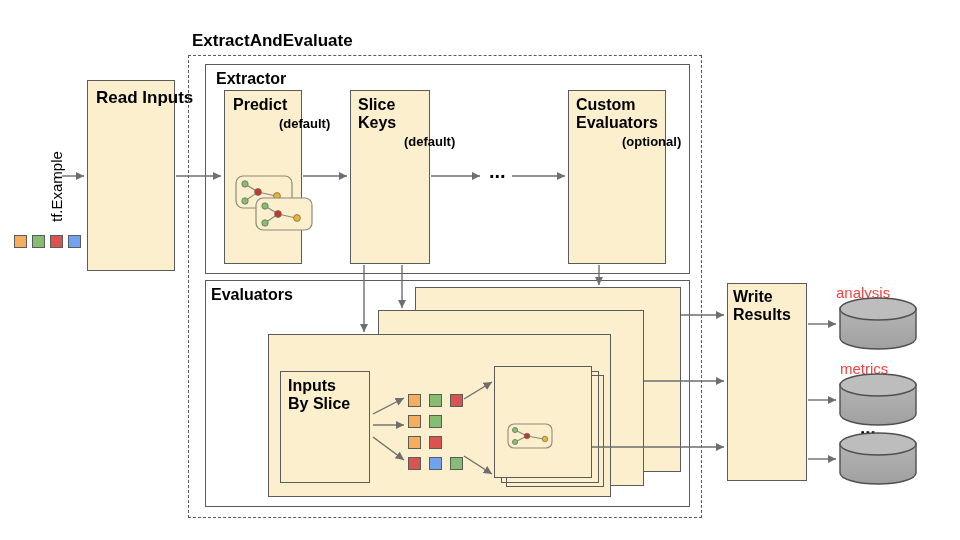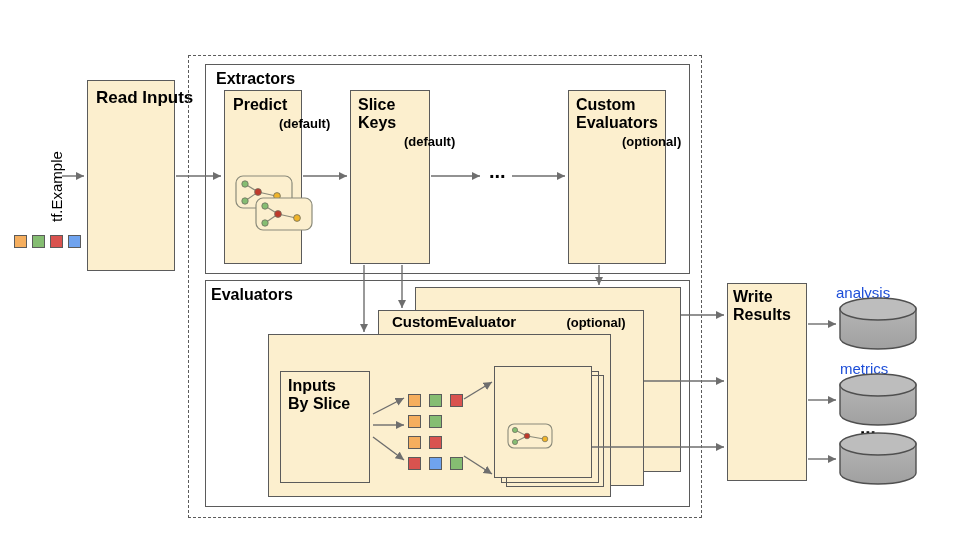--- a/index.html
+++ b/index.html
@@ -18,21 +18,21 @@
 
   .sq{position:absolute;width:13px;height:13px;border:1.6px solid #5b5b5b;box-sizing:border-box;}
   .c-orange{background:#F5AE5E;}
   .c-green{background:#85BD72;}
   .c-red{background:#D9534F;}
   .c-blue{background:#6FA3EF;}
 
   .vtext{position:absolute;transform:rotate(-90deg);transform-origin:left top;
          font-size:15px;color:#000;white-space:nowrap;}
 
-  .dbname{position:absolute;font-size:15px;color:#1d4ed8;white-space:nowrap;}
+  .dbname{position:absolute;font-size:15px;color:#ef4444;white-space:nowrap;}
   .dots{position:absolute;font-weight:bold;color:#000;}
 </style>
 </head>
 <body>
 
 <div id="stage">
 
   <div class="vtext" style="left:48px; top:222px;">tf.Example</div>
 
   <div>
@@ -40,24 +40,25 @@
     <div class="sq c-green" style="left:32px;top:235px;"></div>
     <div class="sq c-red" style="left:50px;top:235px;"></div>
     <div class="sq c-blue" style="left:68px;top:235px;"></div>
   </div>
 
   <div class="box" style="left:87px;top:80px;width:88px;height:191px;"></div>
   <div class="btxt" style="left:96px;top:88px;font-size:17px;">
     <span>Read Inputs</span>
   </div>
 
+  <div class="ttl" style="left:192px;top:31px;font-size:17px;">ExtractAndEvaluate</div>
   <div class="dashbox" style="left:188px;top:55px;width:514px;height:463px;"></div>
 
   <div class="plainbox" style="left:205px;top:64px;width:485px;height:210px;"></div>
-  <div class="ttl" style="left:216px;top:70px;font-size:16px;">Extractors</div>
+  <div class="ttl" style="left:216px;top:70px;font-size:16px;">Extractor</div>
 
   <div class="box" style="left:224px;top:90px;width:78px;height:174px;"></div>
   <div class="btxt" style="left:233px;top:96px;font-size:16px;">
     <span>Predict</span><br>
     <span class="sub">(default)</span>
   </div>
 
   <div class="box" style="left:350px;top:90px;width:80px;height:174px;"></div>
   <div class="btxt" style="left:358px;top:96px;font-size:16px;">
     <span>Slice</span><br>
@@ -73,24 +74,20 @@
     <span>Evaluators</span><br>
     <span class="sub">(optional)</span>
   </div>
 
   <div class="plainbox" style="left:205px;top:280px;width:485px;height:227px;"></div>
   <div class="ttl" style="left:211px;top:286px;font-size:16px;">Evaluators</div>
 
   <div class="box" style="left:415px;top:287px;width:266px;height:185px;"></div>
 
   <div class="box" style="left:378px;top:310px;width:266px;height:176px;"></div>
-  <div class="btxt" style="left:392px;top:314px;font-size:15px;">
-    <span>CustomEvaluator</span>
-    <span class="sub">(optional)</span>
-  </div>
 
   <div class="box" style="left:268px;top:334px;width:343px;height:163px;"></div>
 
   <div class="plainbox" style="left:280px;top:371px;width:90px;height:112px;"></div>
   <div class="btxt" style="left:288px;top:377px;font-size:16px;">
     <span>Inputs</span><br>
     <span>By Slice</span>
   </div>
 
   <div>

